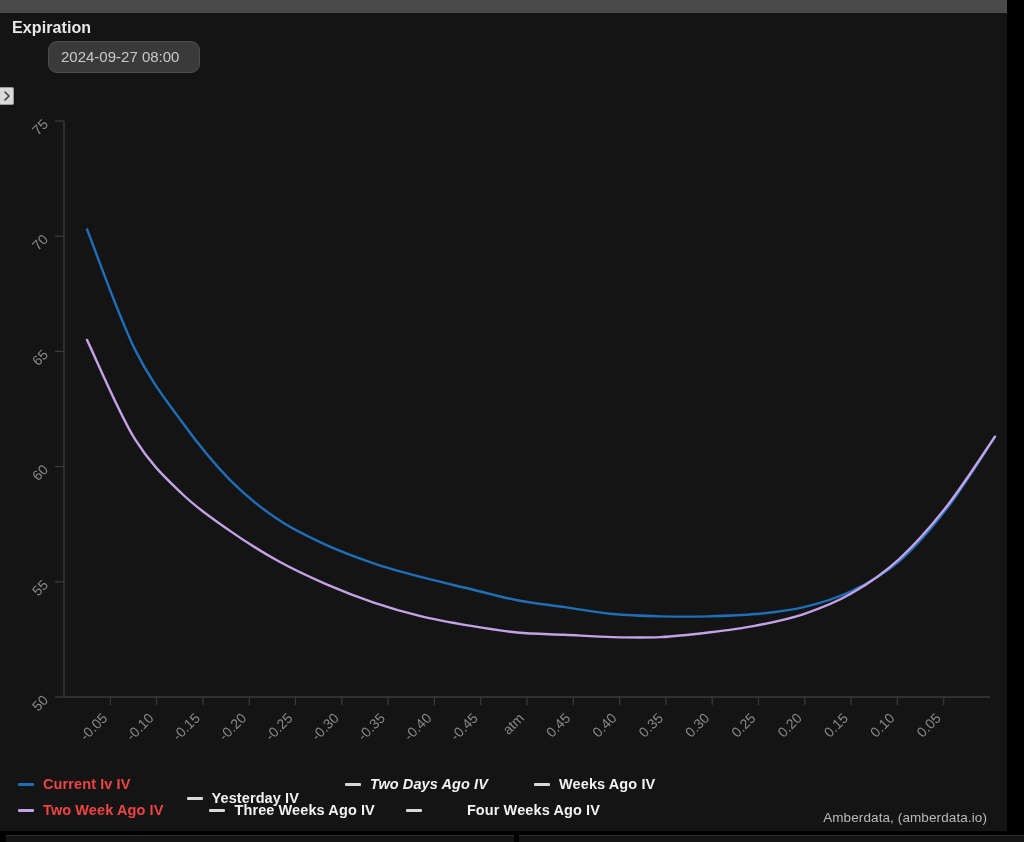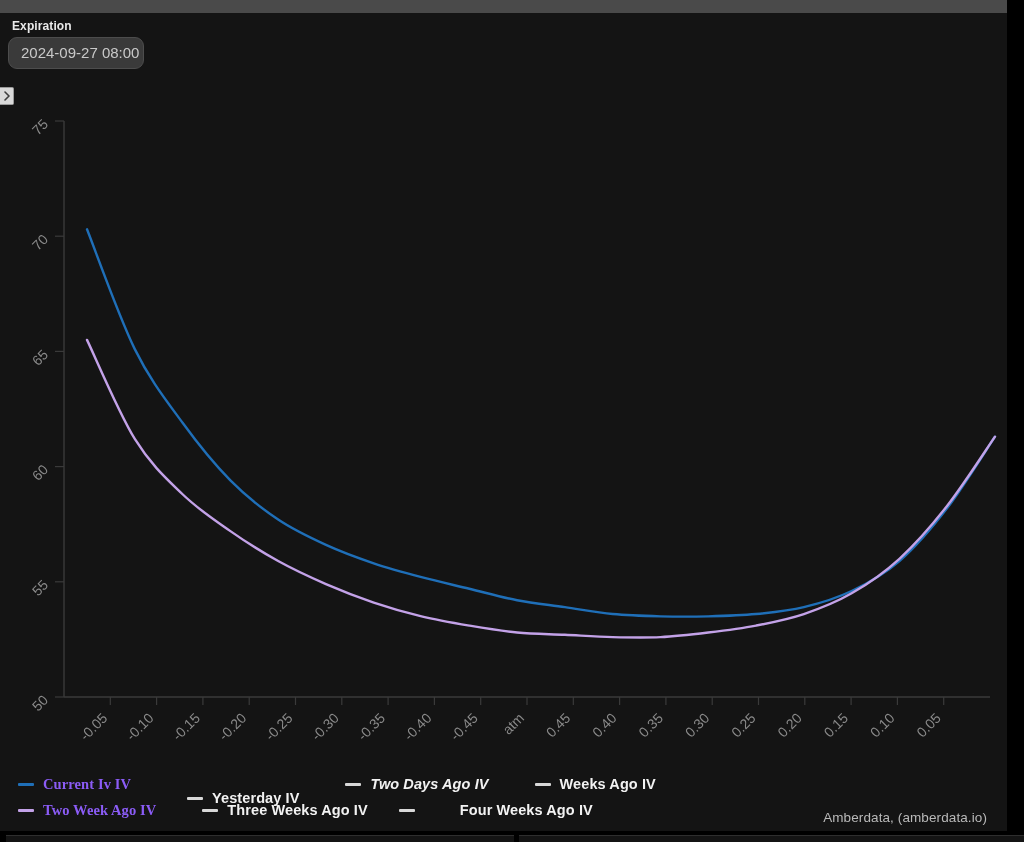--- a/index.html
+++ b/index.html
@@ -42,34 +42,35 @@
   }
 
   
   .exp-wrap {
     position: absolute;
     left: 8px; top: 6px;
     z-index: 20;
   }
   .exp-label {
     color: #e9e9e9;
-    font-size: 12px;
+    font-size: 16px;
     font-weight: bold;
     letter-spacing: .1px;
     margin: 0 0 4px 4px;
   }
   .exp-chip {
     display: inline-block;
     background: #3a3a3a;
     border: 1px solid #4d4d4d;
     border-radius: 9px;
     color: #c9c9c9;
     font-size: 15px;
-    padding: 6px 4px 7px 12px;
+    padding: 6px 20px 7px 12px;
     white-space: nowrap;
+    margin-left: 40px;
   }
 
   
   .collapse-btn {
     position: absolute;
     left: 0px; top: 74px;
     width: 14px; height: 18px;
     background: #d9d9d9;
     border: 1px solid #9a9a9a;
     border-left: none;
@@ -122,21 +123,21 @@
     height: 3px;
     border-radius: 1px;
     margin-right: 9px;
     flex: none;
   }
   .lg-text {
     font-size: 14.5px;
     font-weight: bold;
     letter-spacing: .1px;
   }
-  .lg-off .lg-text { color: #8b5cf6; font-family: Liberation Serif, serif; }
+  .lg-off .lg-text { color: #ef4444; }
   .lg-on  .lg-text { color: #f2f2f2; }
 
   
   .col0 { margin-left: 0px; }
   .col1 { margin-left: 56px; margin-top: 28px; }
   .col2 { margin-left: 46px; font-style: italic; }
   .col3 { margin-left: 46px; }
 
   .col0b { margin-left: 0px; }
   .col1b { margin-left: 46px; }

